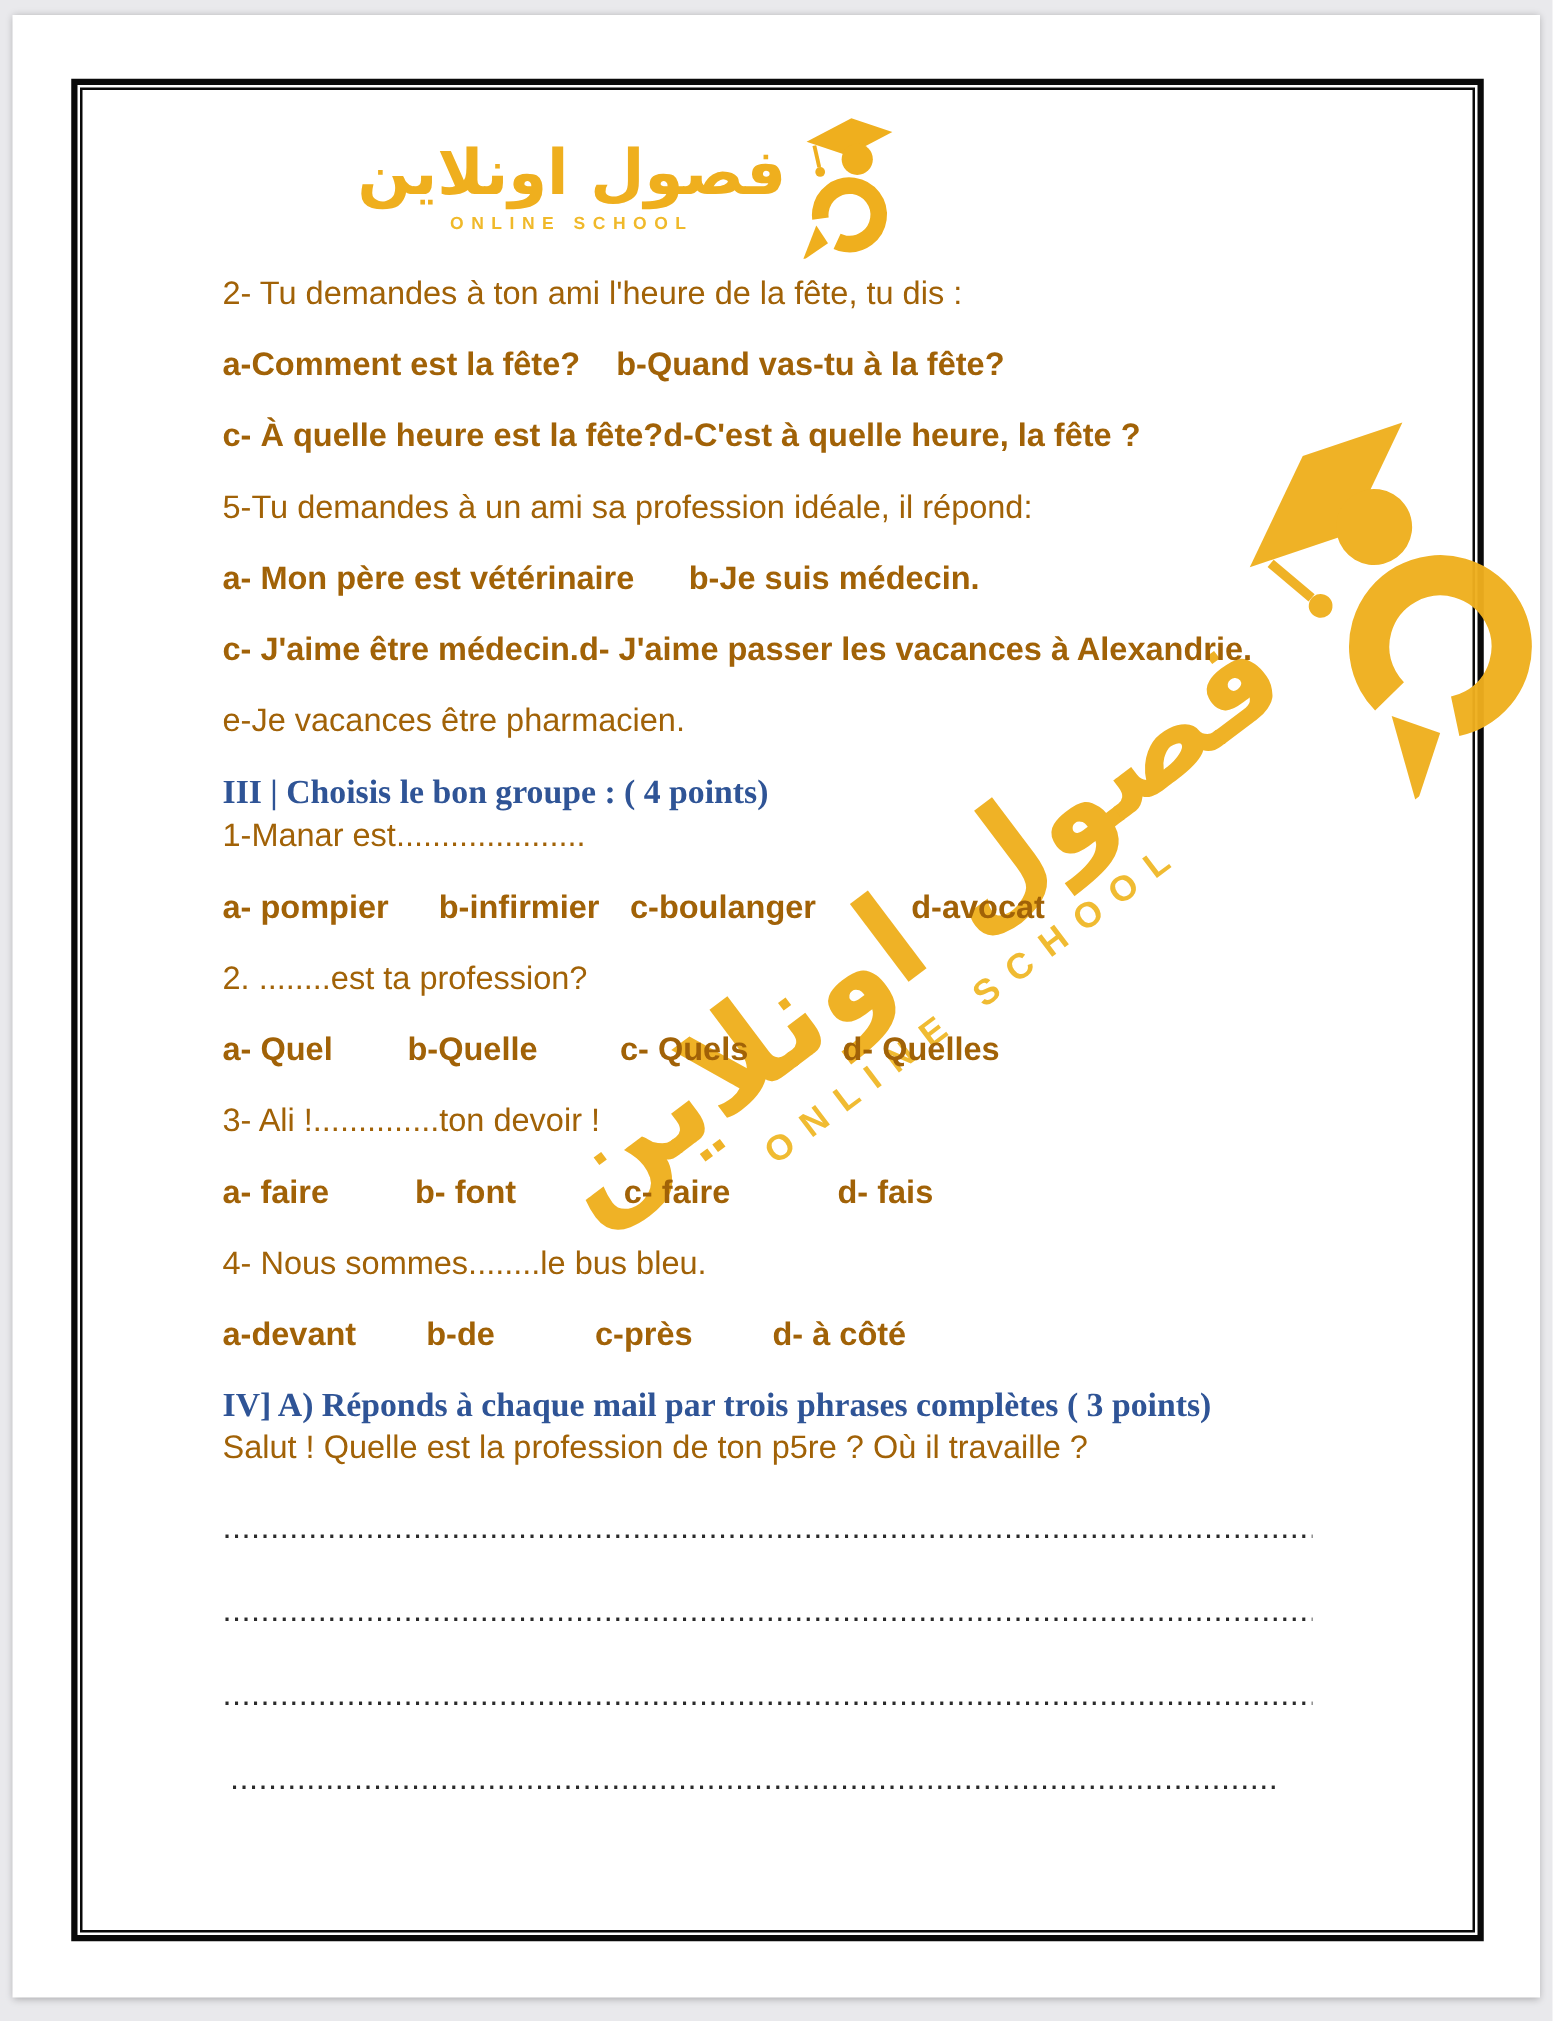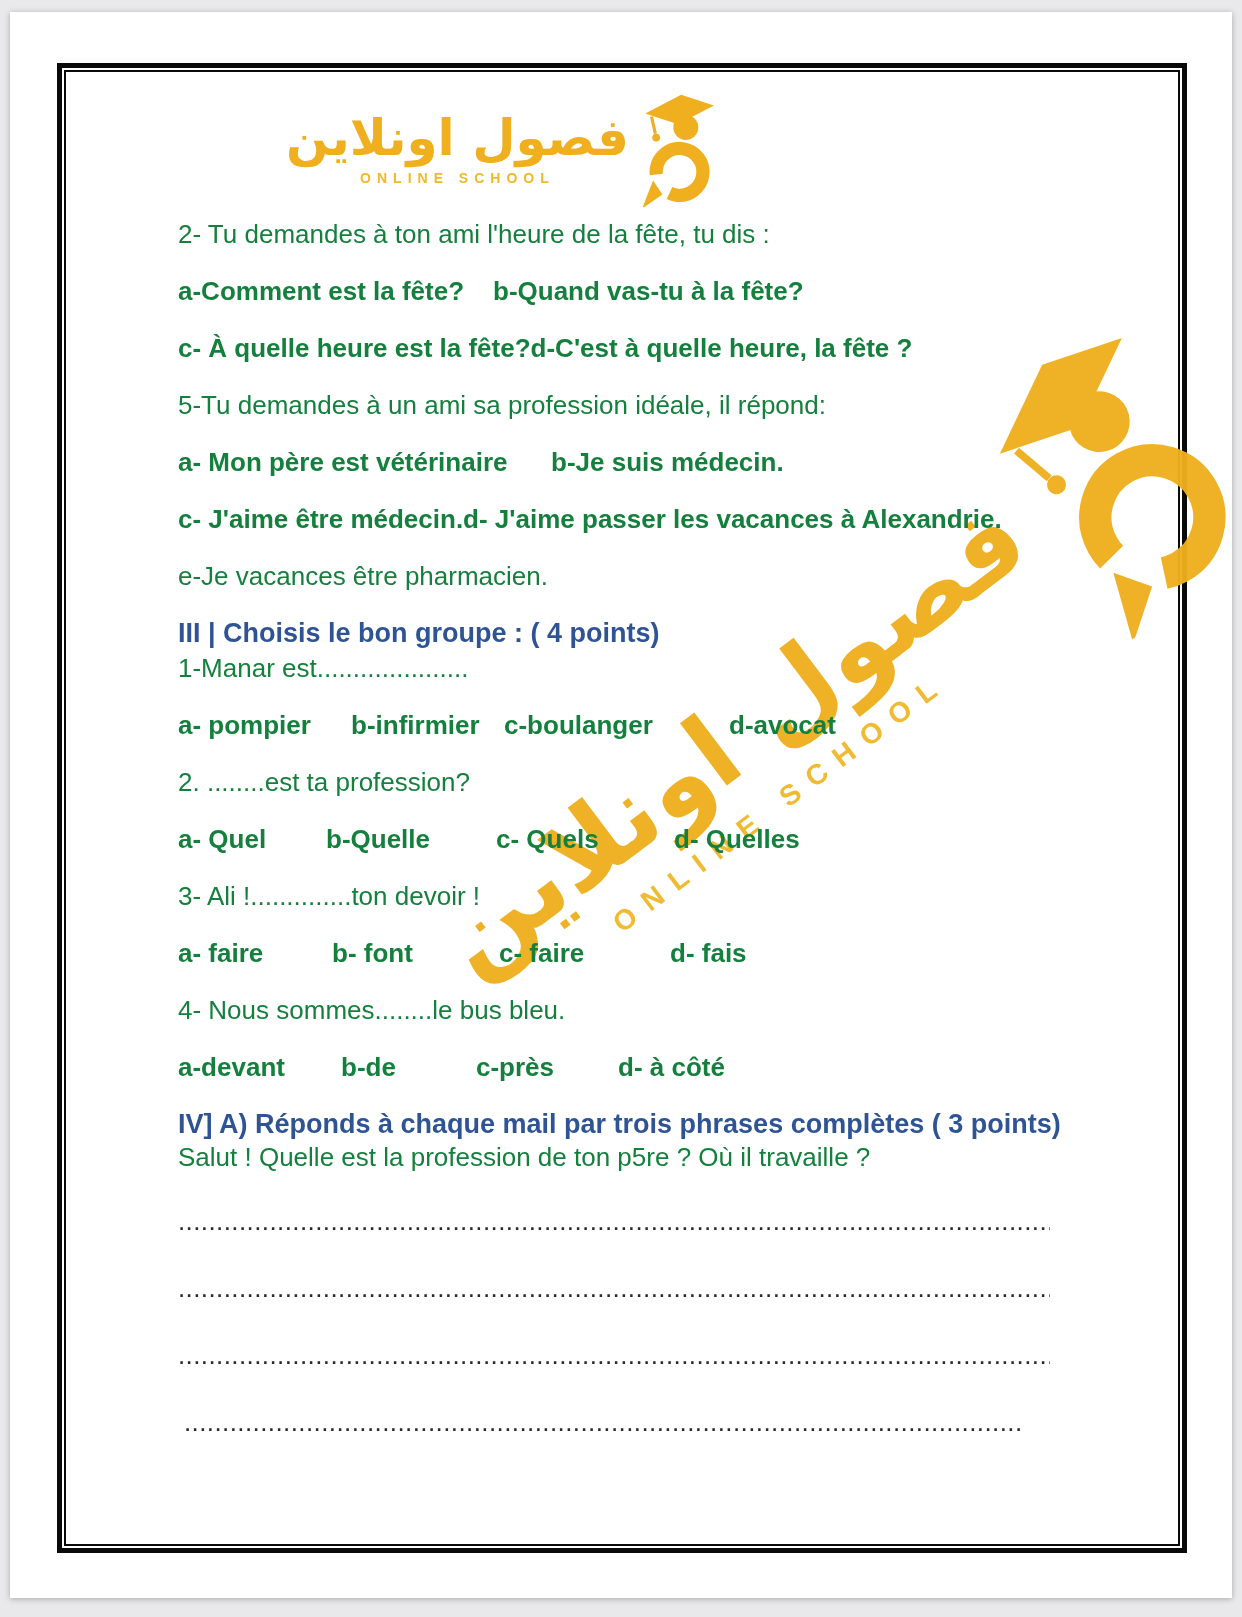--- a/index.html
+++ b/index.html
@@ -62,27 +62,27 @@
     transform-origin: center center;
     opacity: 0.96;
     pointer-events: none;
   }
   .watermark .logo-arabic { font-size: 54px; }
   .watermark .logo-english { font-size: 15px; letter-spacing: 7px; }
 
   
   .p {
     font-size: 26px; line-height: 30px;
-    color: #15803d;
+    color: #a16207;
     margin-bottom: 27px;
     white-space: nowrap;
   }
   .opt { display: inline-block; font-weight: bold; }
   .heading {
-    font-family: Liberation Sans, sans-serif;
+    font-family: Liberation Serif, serif;
     font-weight: bold;
     font-size: 27px; line-height: 30px;
     color: #2f5496;
     white-space: nowrap;
   }
   .heading-iii { margin: 26px 0 5px; }
   .heading-iv  { margin: 12px 0 3px; }
   .answer-line {
     font-size: 26px; line-height: 30px;
     color: #2a2a2a;

